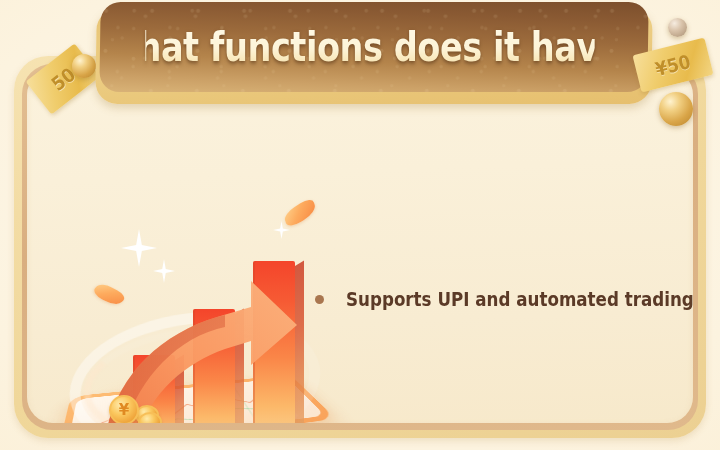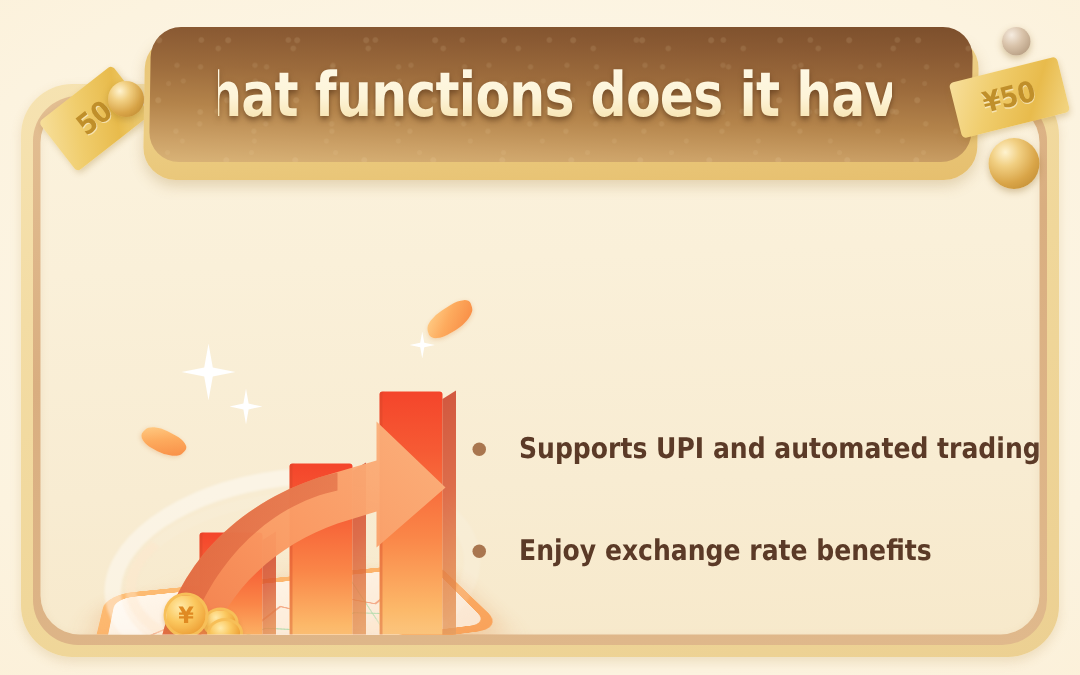--- a/index.html
+++ b/index.html
@@ -61,21 +61,21 @@
     inset: 0;
     border-radius: 26px;
     box-shadow: inset 0 2px 6px rgba(200,165,110,0.18);
     pointer-events: none;
   }
 
   
   .banner-wrap {
     position: absolute;
     left: 96px;
-    top: 18px;
+    top: 2px;
     width: 556px;
     height: 124px;
   }
   .banner-gold {
     position: absolute;
     left: 0; top: 6px;
     width: 556px; height: 96px;
     border-radius: 22px;
     background: linear-gradient(175deg, #e8c474 0%, #eccd83 45%, #e6bf6e 100%);
     transform: skewX(-0.9deg);
@@ -390,24 +390,20 @@
         <span>¥</span>
       </div>
     </div>
 
     <div class="bullets">
       <div class="bullet-row">
         <span class="bullet-dot"></span>
         <span class="bullet-text">Supports UPI and automated trading.</span>
       </div>
       <div class="bullet-row">
-        <span class="bullet-dot"></span>
-        <span class="bullet-text">Enjoy exchange rate benefits</span>
-      </div>
-      <div class="bullet-row">
         
         
       </div>
     </div>
   </div>
 
   <div class="note note-left">
     <span class="denom">50</span>
   </div>
   <div class="sphere sphere-a"></div>

